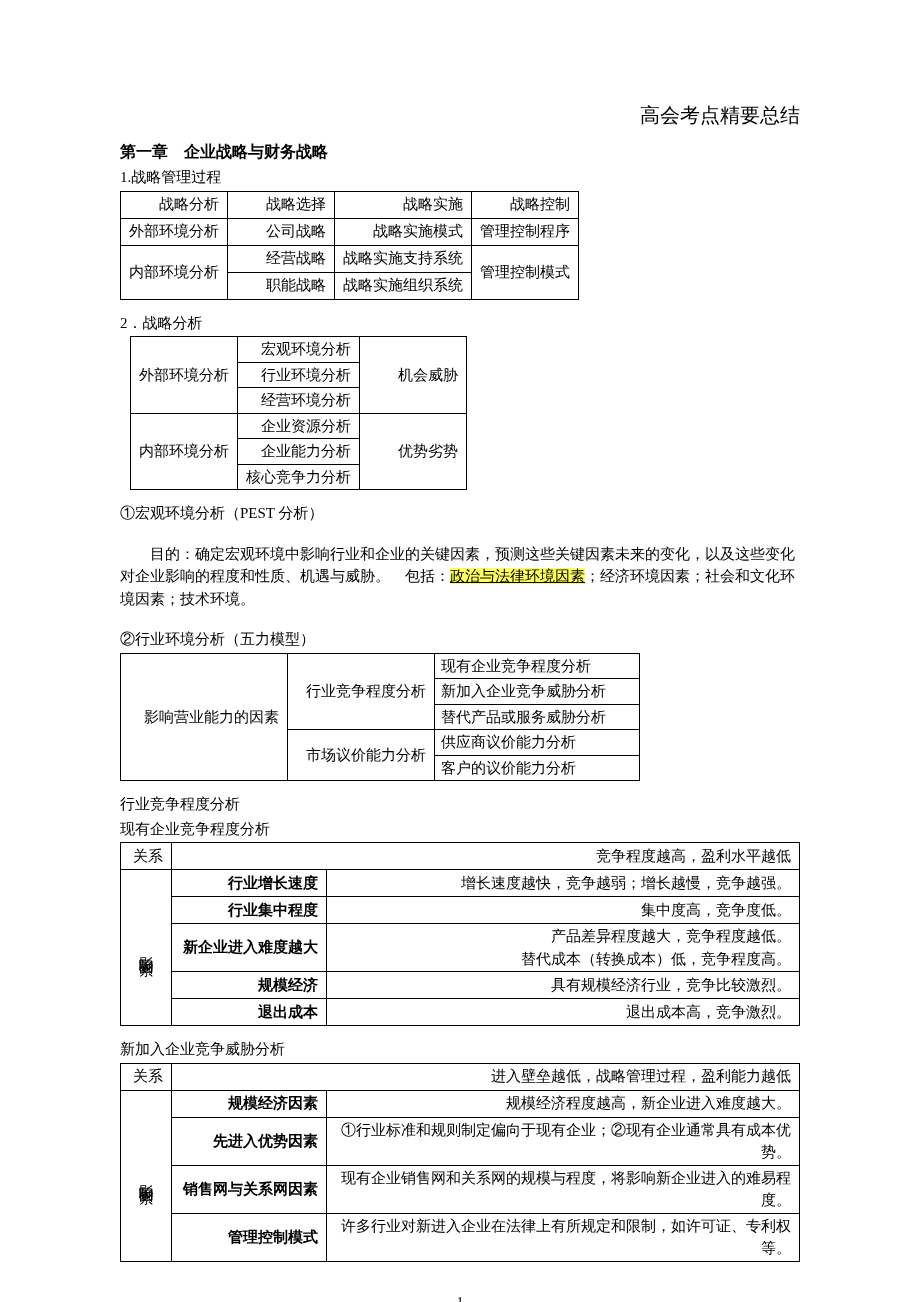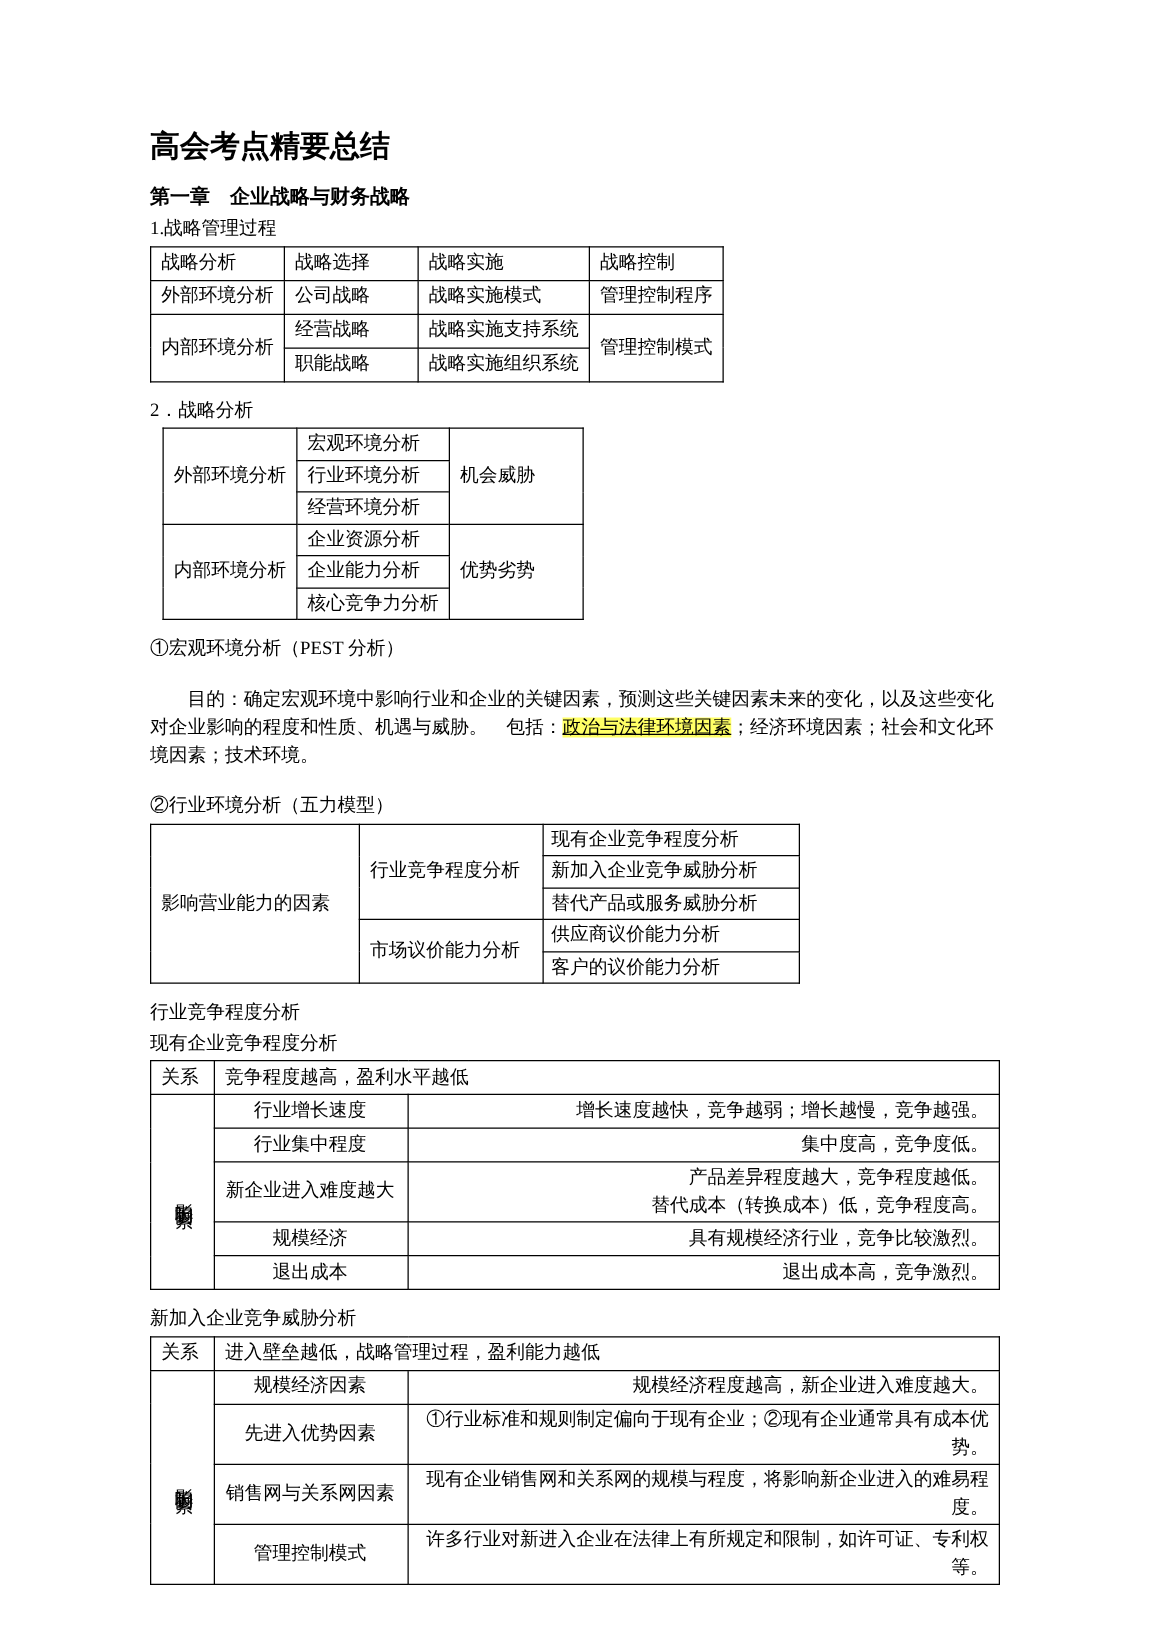--- a/index.html
+++ b/index.html
@@ -6,56 +6,56 @@
     font-family: "SimSun", "宋体", serif;
     font-size: 15px;
     color: #000;
     background: #fff;
     margin: 0;
     padding: 100px 120px 40px 120px;
     line-height: 1.5;
   }
   h1 {
     font-family: "SimHei", "黑体", sans-serif;
-    font-size: 24px;
-    font-weight: bold;
-    text-align: left;
+    font-size: 20px;
+    font-weight: normal;
+    text-align: right;
     margin: 0 0 10px 0;
   }
   h2 {
     font-family: Liberation Sans, sans-serif;
     font-size: 16px;
     font-weight: bold;
     margin: 4px 0 2px 0;
   }
   .sub {
     margin: 0 0 2px 0;
   }
   table {
     border-collapse: collapse;
     margin: 2px 0 12px 0;
   }
   td {
     border: 1px solid #000;
     padding: 1px 8px;
-    text-align: left;
+    text-align: right;
     vertical-align: middle;
   }
   .tbl1 td { min-width: 90px; height: 24px; }
   .tbl2 { margin-left: 10px; }
   .tbl2 td { min-width: 90px; height: 22px; }
   .tbl3 td { height: 22px; }
   .tbl3 .c1 { min-width: 150px; }
   .tbl3 .c2 { min-width: 130px; }
   .tbl3 .c3 { min-width: 190px; text-align: left; padding-left: 6px; }
   .tbl4, .tbl5 { width: 100%; }
   .tbl4 td, .tbl5 td { height: 24px; }
   .vcol { width: 34px; }
   .vcol div { writing-mode: vertical-rl; text-orientation: upright; margin: 0 auto; letter-spacing: 2px; }
-  .lcol { width: 140px; text-align: center; padding-left: 6px; }
+  .lcol { width: 140px; text-align: right; padding-left: 6px; font-weight: bold; }
   .dcol { text-align: right; padding-left: 6px; }
   .para { margin: 18px 0; text-indent: 2em; }
   .noindent { text-indent: 0; }
   .hl { background: #ffff66; text-decoration: underline; }
   .page-num { text-align: center; margin-top: 30px; font-size: 14px; }
 </style>
 </head>
 <body>
 
 <h1>高会考点精要总结</h1>

